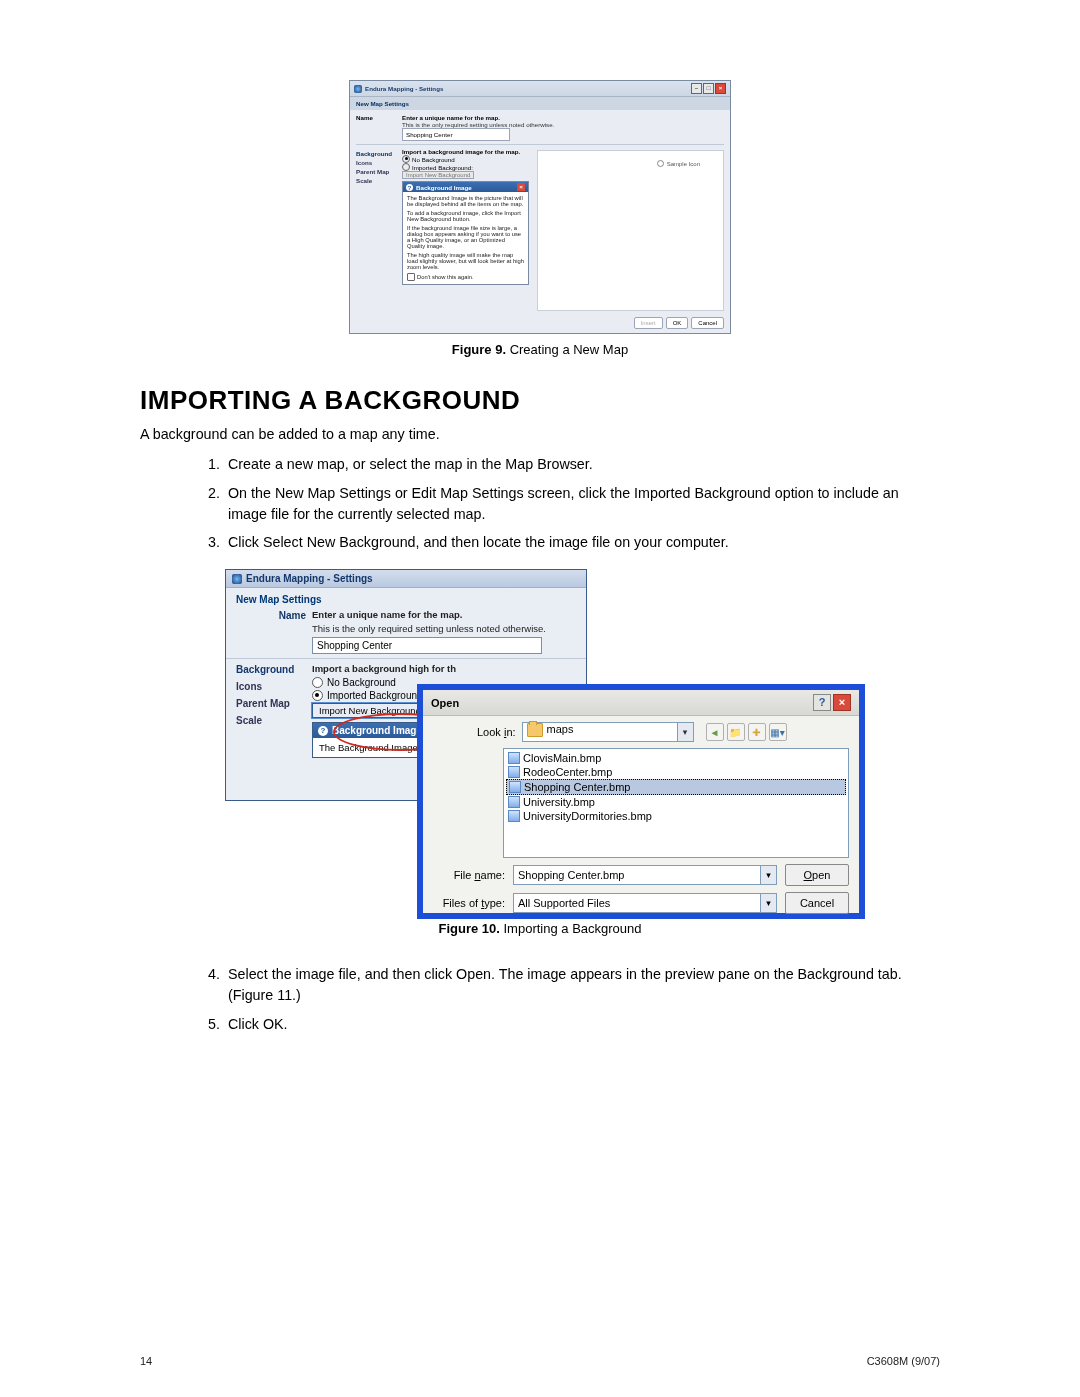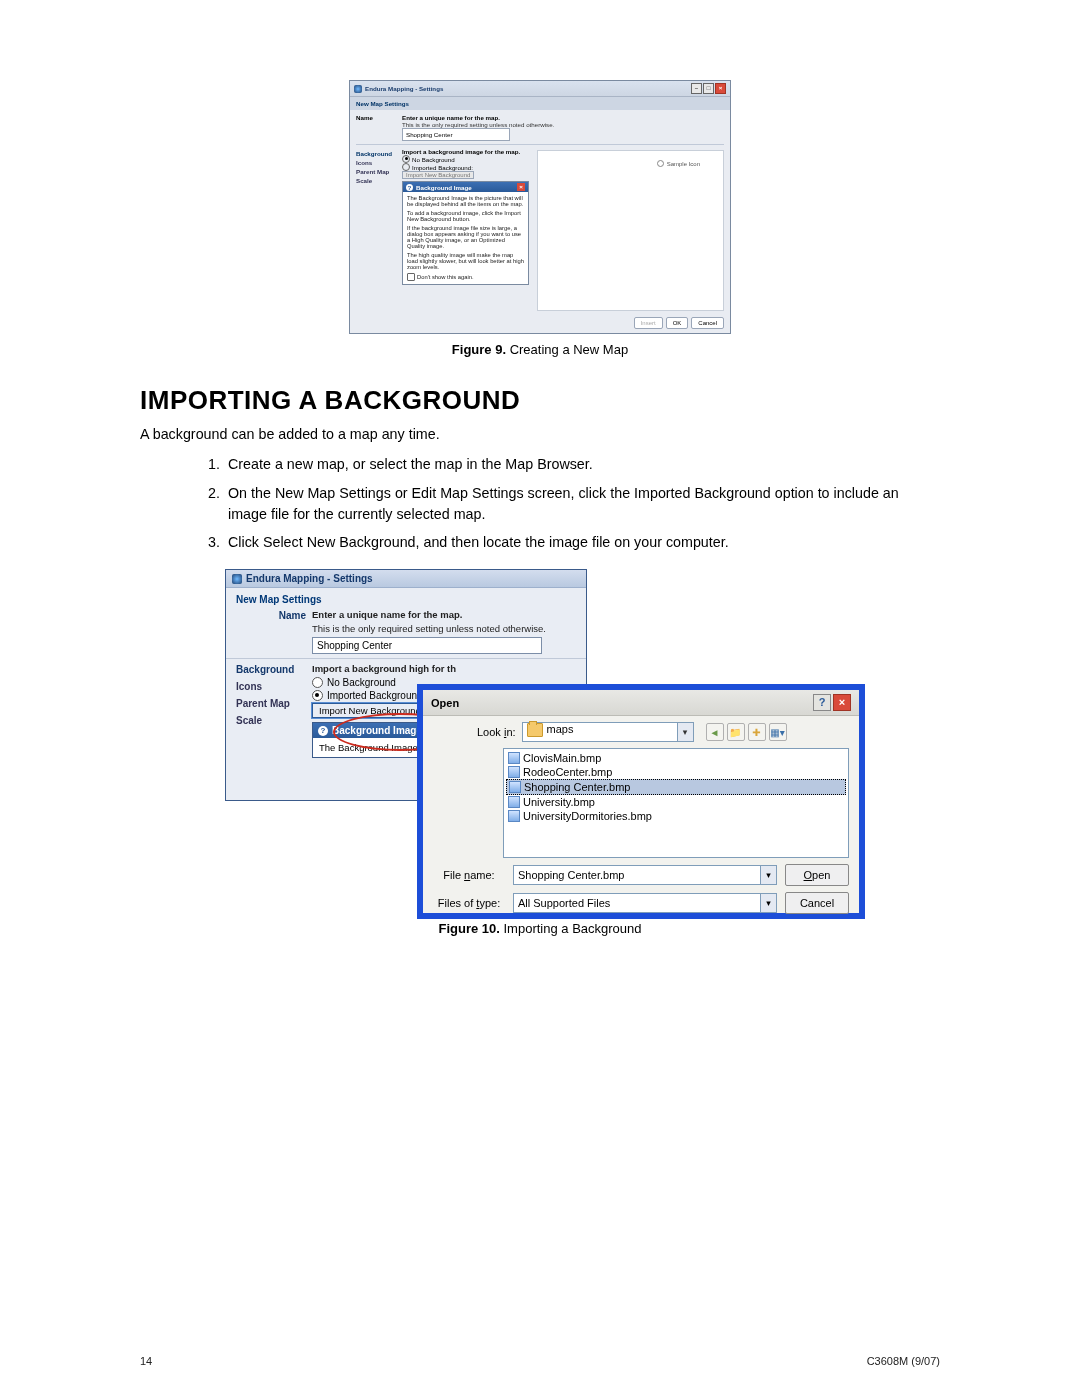--- a/index.html
+++ b/index.html
@@ -234,21 +234,21 @@
   .od-item{display:flex;align-items:center;gap:3px;font-size:11px;padding:0 2px;line-height:14px;}
   .od-item .bi{width:10px;height:10px;background:linear-gradient(#d0e3ff,#80aee8);border:1px solid #5a88c4;flex-shrink:0;}
   .od-item.sel{background:#b8c8e0;border:1px dotted #000;}
   .od-bottom{
     margin:6px 10px 0 10px;
     display:grid;
     grid-template-columns:72px 1fr 64px;
     gap:6px 8px;
     align-items:center;
   }
-  .od-bottom .ll{font-size:11px;text-align:center;}
+  .od-bottom .ll{font-size:11px;text-align:right;}
   .od-combo{display:flex;border:1px solid #7f9db9;background:#fff;height:18px;align-items:center;}
   .od-combo .txt{flex:1;padding:0 4px;font-size:11px;}
   .od-combo .dd{width:15px;height:18px;border-left:1px solid #7f9db9;background:#e4e9f2;text-align:center;line-height:18px;font-size:9px;}
   .od-btn{border:1px solid #888;background:#efeff0;height:20px;text-align:center;line-height:20px;font-size:11px;border-radius:2px;}
   .od-btn .u{text-decoration:underline;}
 
   .footer{
     position:absolute;
     bottom:30px;
     left:140px;
@@ -473,18 +473,22 @@
             </div>
           <div class="od-btn">Cancel</div>
         </div>
       </div>
     </div>
     <div class="caption">
       <b>Figure 10.</b><span>  Importing a Background</span>
     </div>
   </div>
 
+  <ol class="steps" start="4">
+    <li>Select the image file, and then click Open. The image appears in the preview pane on the Background tab. (Figure 11.)</li>
+    <li>Click OK.</li>
+  </ol>
 
   <div class="footer">
     <span>14</span>
     <span>C3608M (9/07)</span>
   </div>
 </div>
 
 </body></html>

